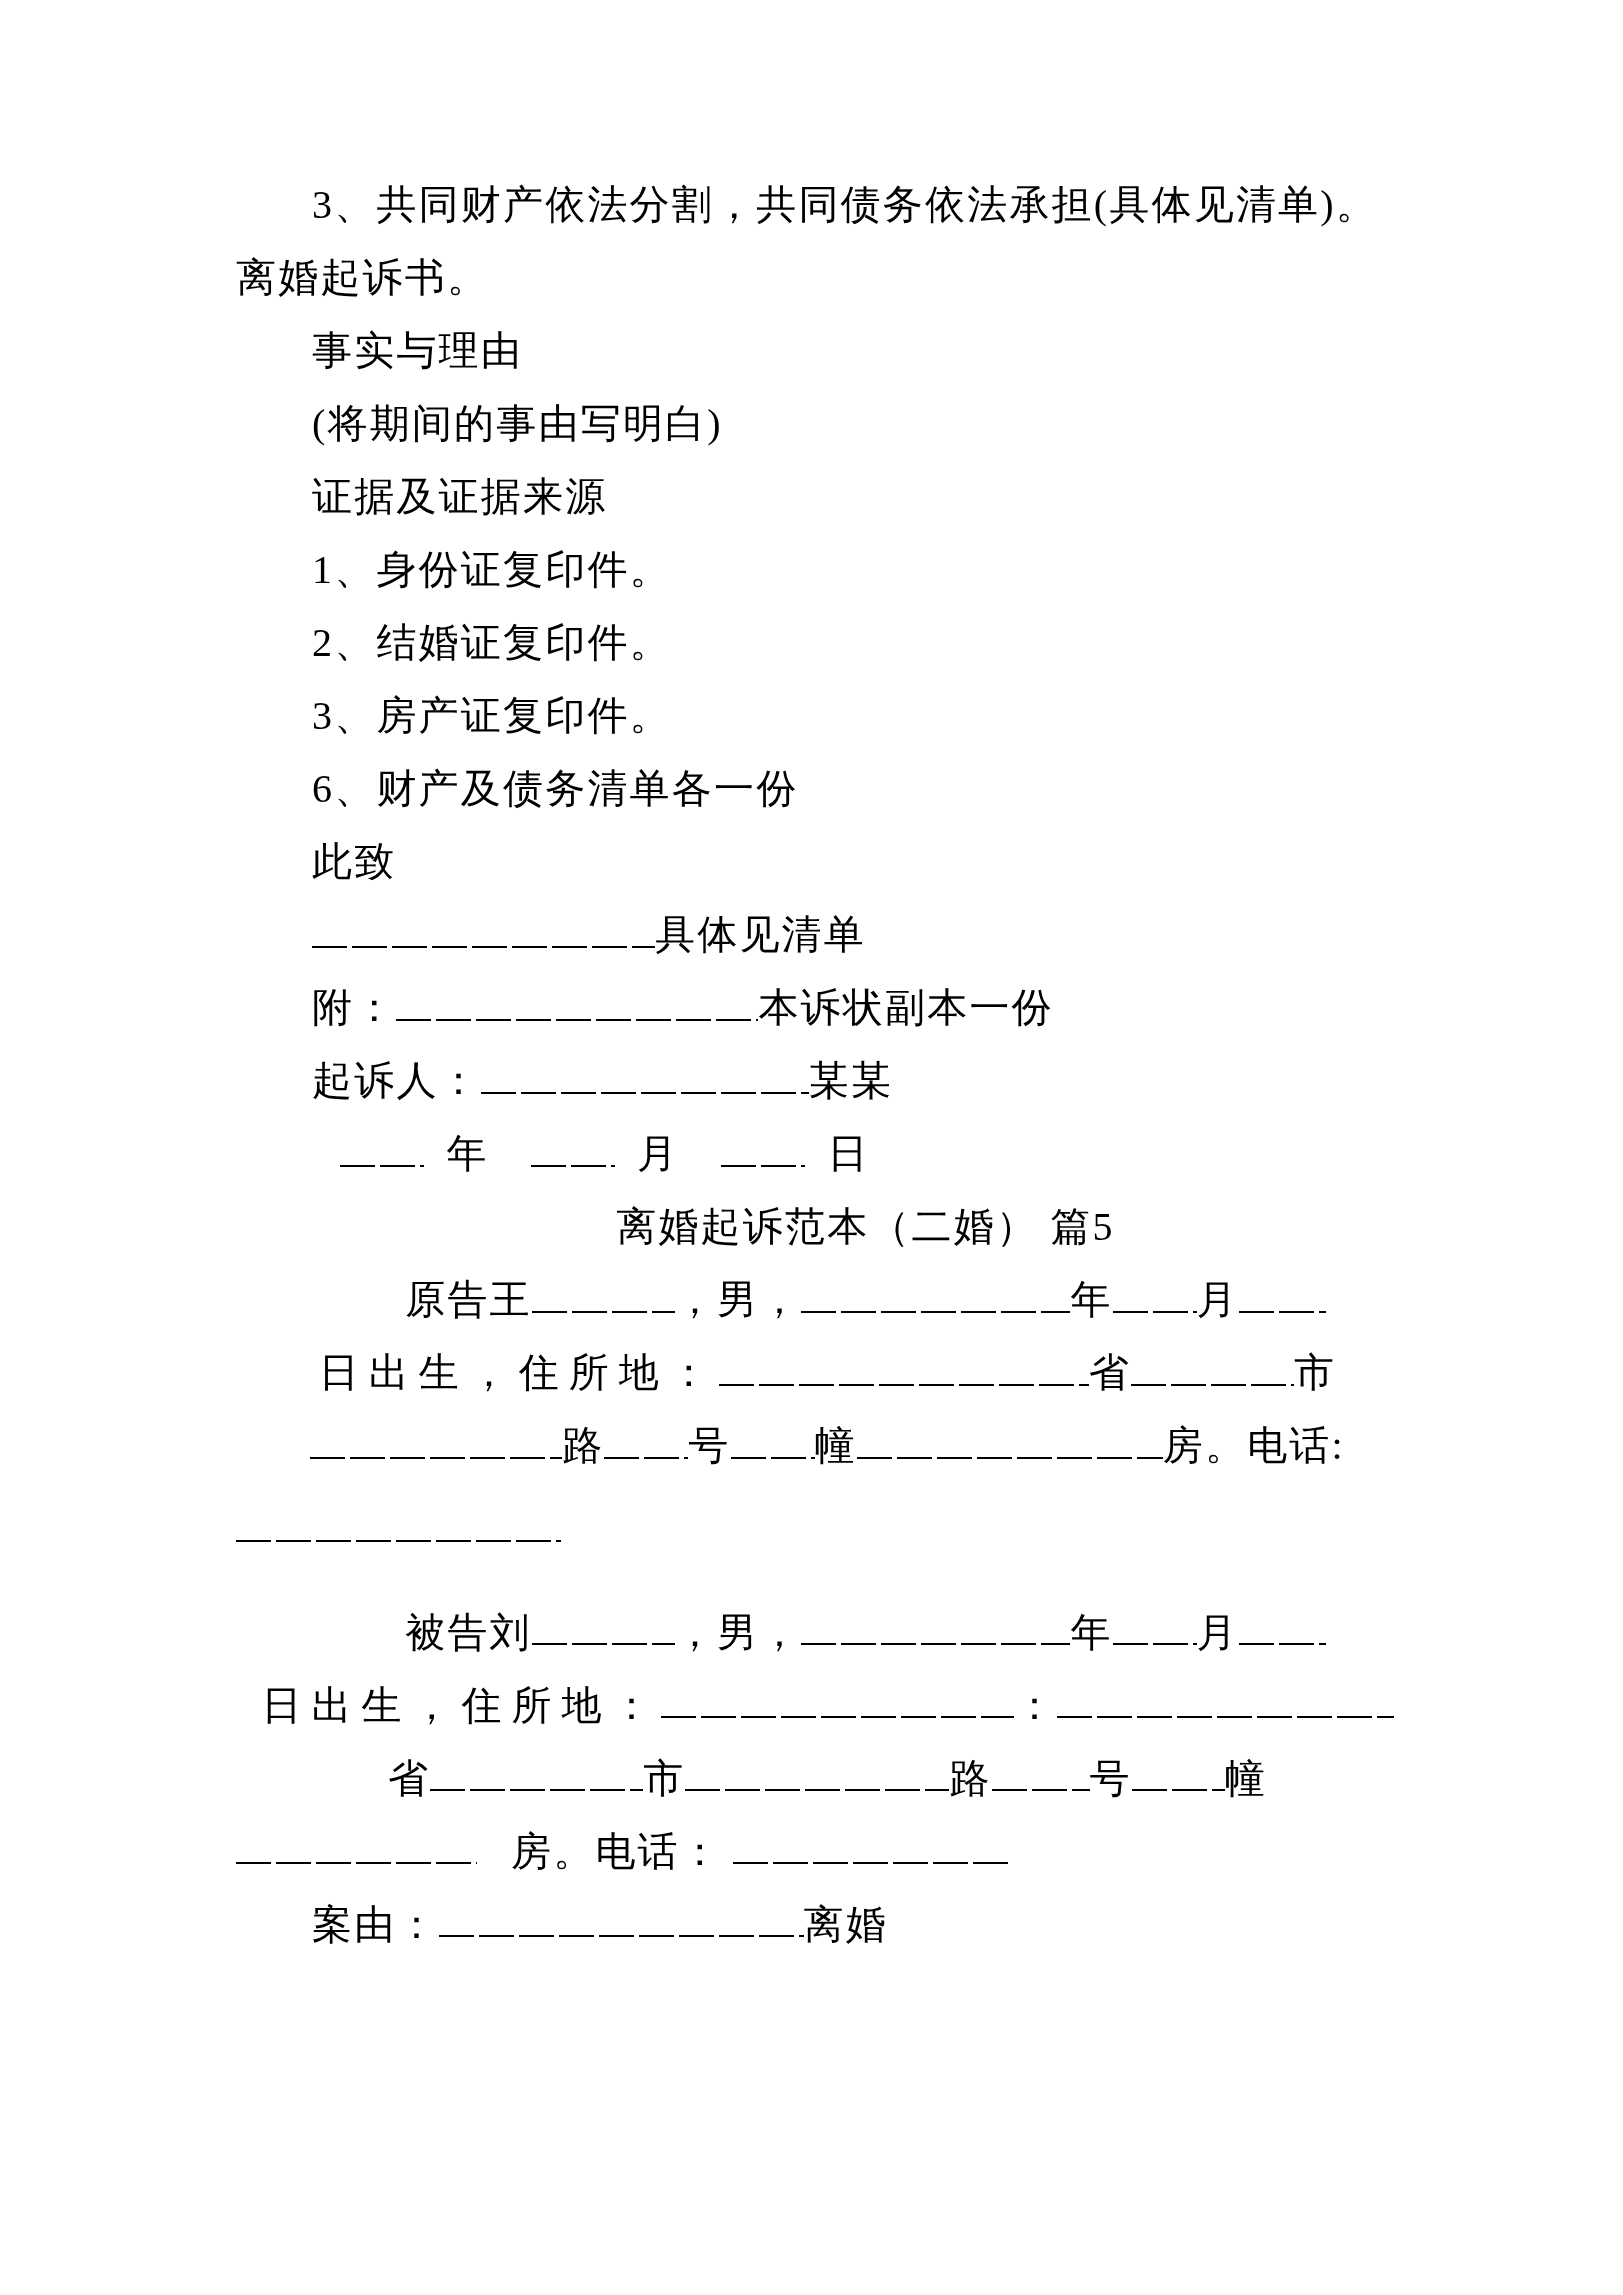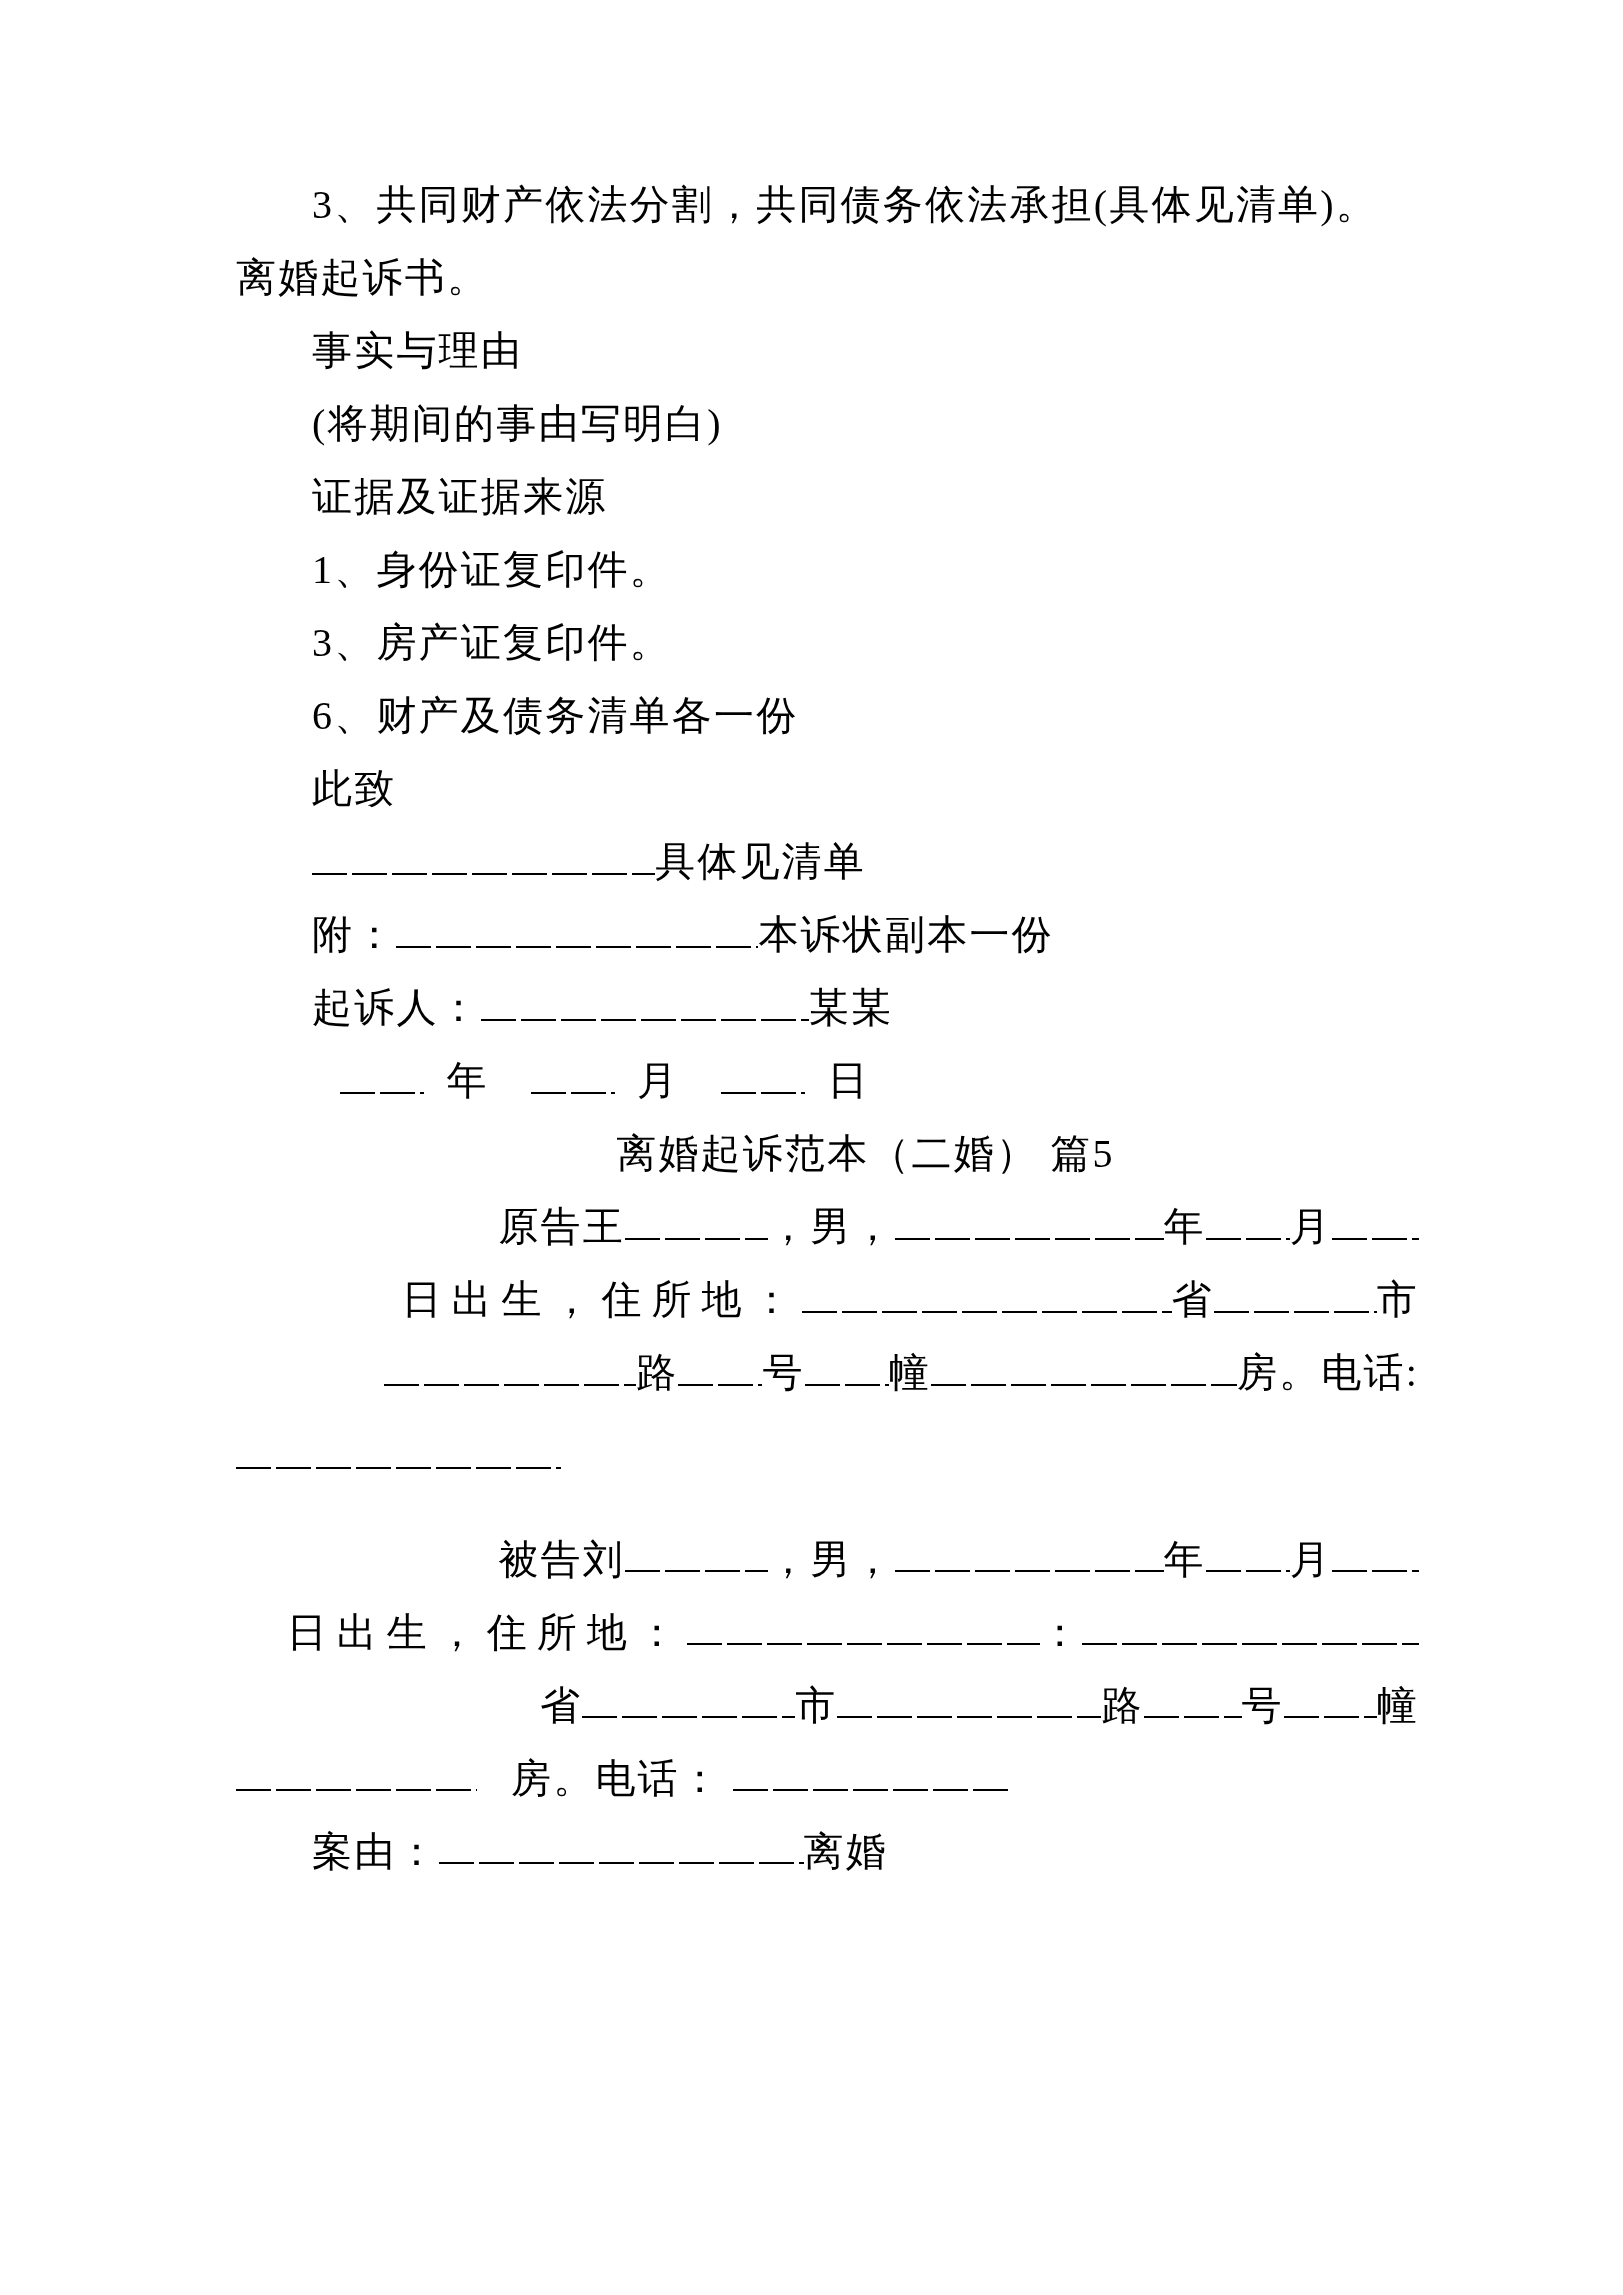--- a/index.html
+++ b/index.html
@@ -24,21 +24,21 @@
     align-items: baseline;
     height: 73px;
     line-height: 73px;
     font-size: 40px;
     letter-spacing: 2.2px;
     color: #000000;
     font-family: "Liberation Serif", "DejaVu Serif", serif;
     white-space: pre;
   }
   .line.justify {
-    justify-content: flex-end;
+    justify-content: center;
   }
   .txt {
     flex-shrink: 0;
   }
   .txt.spread {
     letter-spacing: 10px;
   }
   .blank {
     display: inline-block;
     flex-shrink: 0;
@@ -58,20 +58,21 @@
 <body>
 
 <div class="page">
   <div class="content" id="doc">
       <div class="line" style="padding-left: 76px;"><span class="txt">3、共同财产依法分割，共同债务依法承担(具体见清单)。</span></div>
       <div class="line"><span class="txt">离婚起诉书。</span></div>
       <div class="line" style="padding-left: 76px;"><span class="txt">事实与理由</span></div>
       <div class="line" style="padding-left: 76px;"><span class="txt">(将期间的事由写明白)</span></div>
       <div class="line" style="padding-left: 76px; text-align: center;"><span class="txt">证据及证据来源</span></div>
       <div class="line" style="padding-left: 76px;"><span class="txt">1、身份证复印件。</span></div>
+      <div class="line" style="padding-left: 76px;"><span class="txt">2、结婚证复印件。</span></div>
       <div class="line" style="padding-left: 76px;"><span class="txt">3、房产证复印件。</span></div>
       <div class="line" style="padding-left: 76px;"><span class="txt">6、财产及债务清单各一份</span></div>
       <div class="line" style="padding-left: 76px;"><span class="txt">此致</span></div>
       <div class="line" style="padding-left: 76px;"><span class="blank" style="width: 343px;"></span><span class="txt">具体见清单</span></div>
       <div class="line" style="padding-left: 76px;"><span class="txt">附：</span><span class="blank" style="width: 362px;"></span><span class="txt">本诉状副本一份</span></div>
       <div class="line" style="padding-left: 76px;"><span class="txt">起诉人：</span><span class="blank" style="width: 328px;"></span><span class="txt">某某</span></div>
       <div class="line" style="padding-left: 104px;"><span class="blank" style="width: 84px;"></span><span class="gapseg" style="width: 22.4px;"></span><span class="txt">年</span><span class="gapseg" style="width: 42px;"></span><span class="blank" style="width: 84px;"></span><span class="gapseg" style="width: 22.4px;"></span><span class="txt">月</span><span class="gapseg" style="width: 42px;"></span><span class="blank" style="width: 84px;"></span><span class="gapseg" style="width: 22.4px;"></span><span class="txt">日</span></div>
       <div class="line" style="padding-left: 76px; justify-content: center;"><span class="txt">离婚起诉范本（二婚） 篇5</span></div>
       <div class="line justify" style="padding-left: 76px;"><span class="txt">原告王</span><span class="blank" style="width: 143px;"></span><span class="txt">，男，</span><span class="blank" style="width: 269px;"></span><span class="txt">年</span><span class="blank" style="width: 84px;"></span><span class="txt">月</span><span class="blank" style="width: 87px;"></span></div>
       <div class="line justify"><span class="txt spread">日出生，住所地：</span><span class="blank" style="width: 370px;"></span><span class="txt">省</span><span class="blank" style="width: 163px;"></span><span class="txt">市</span></div>

